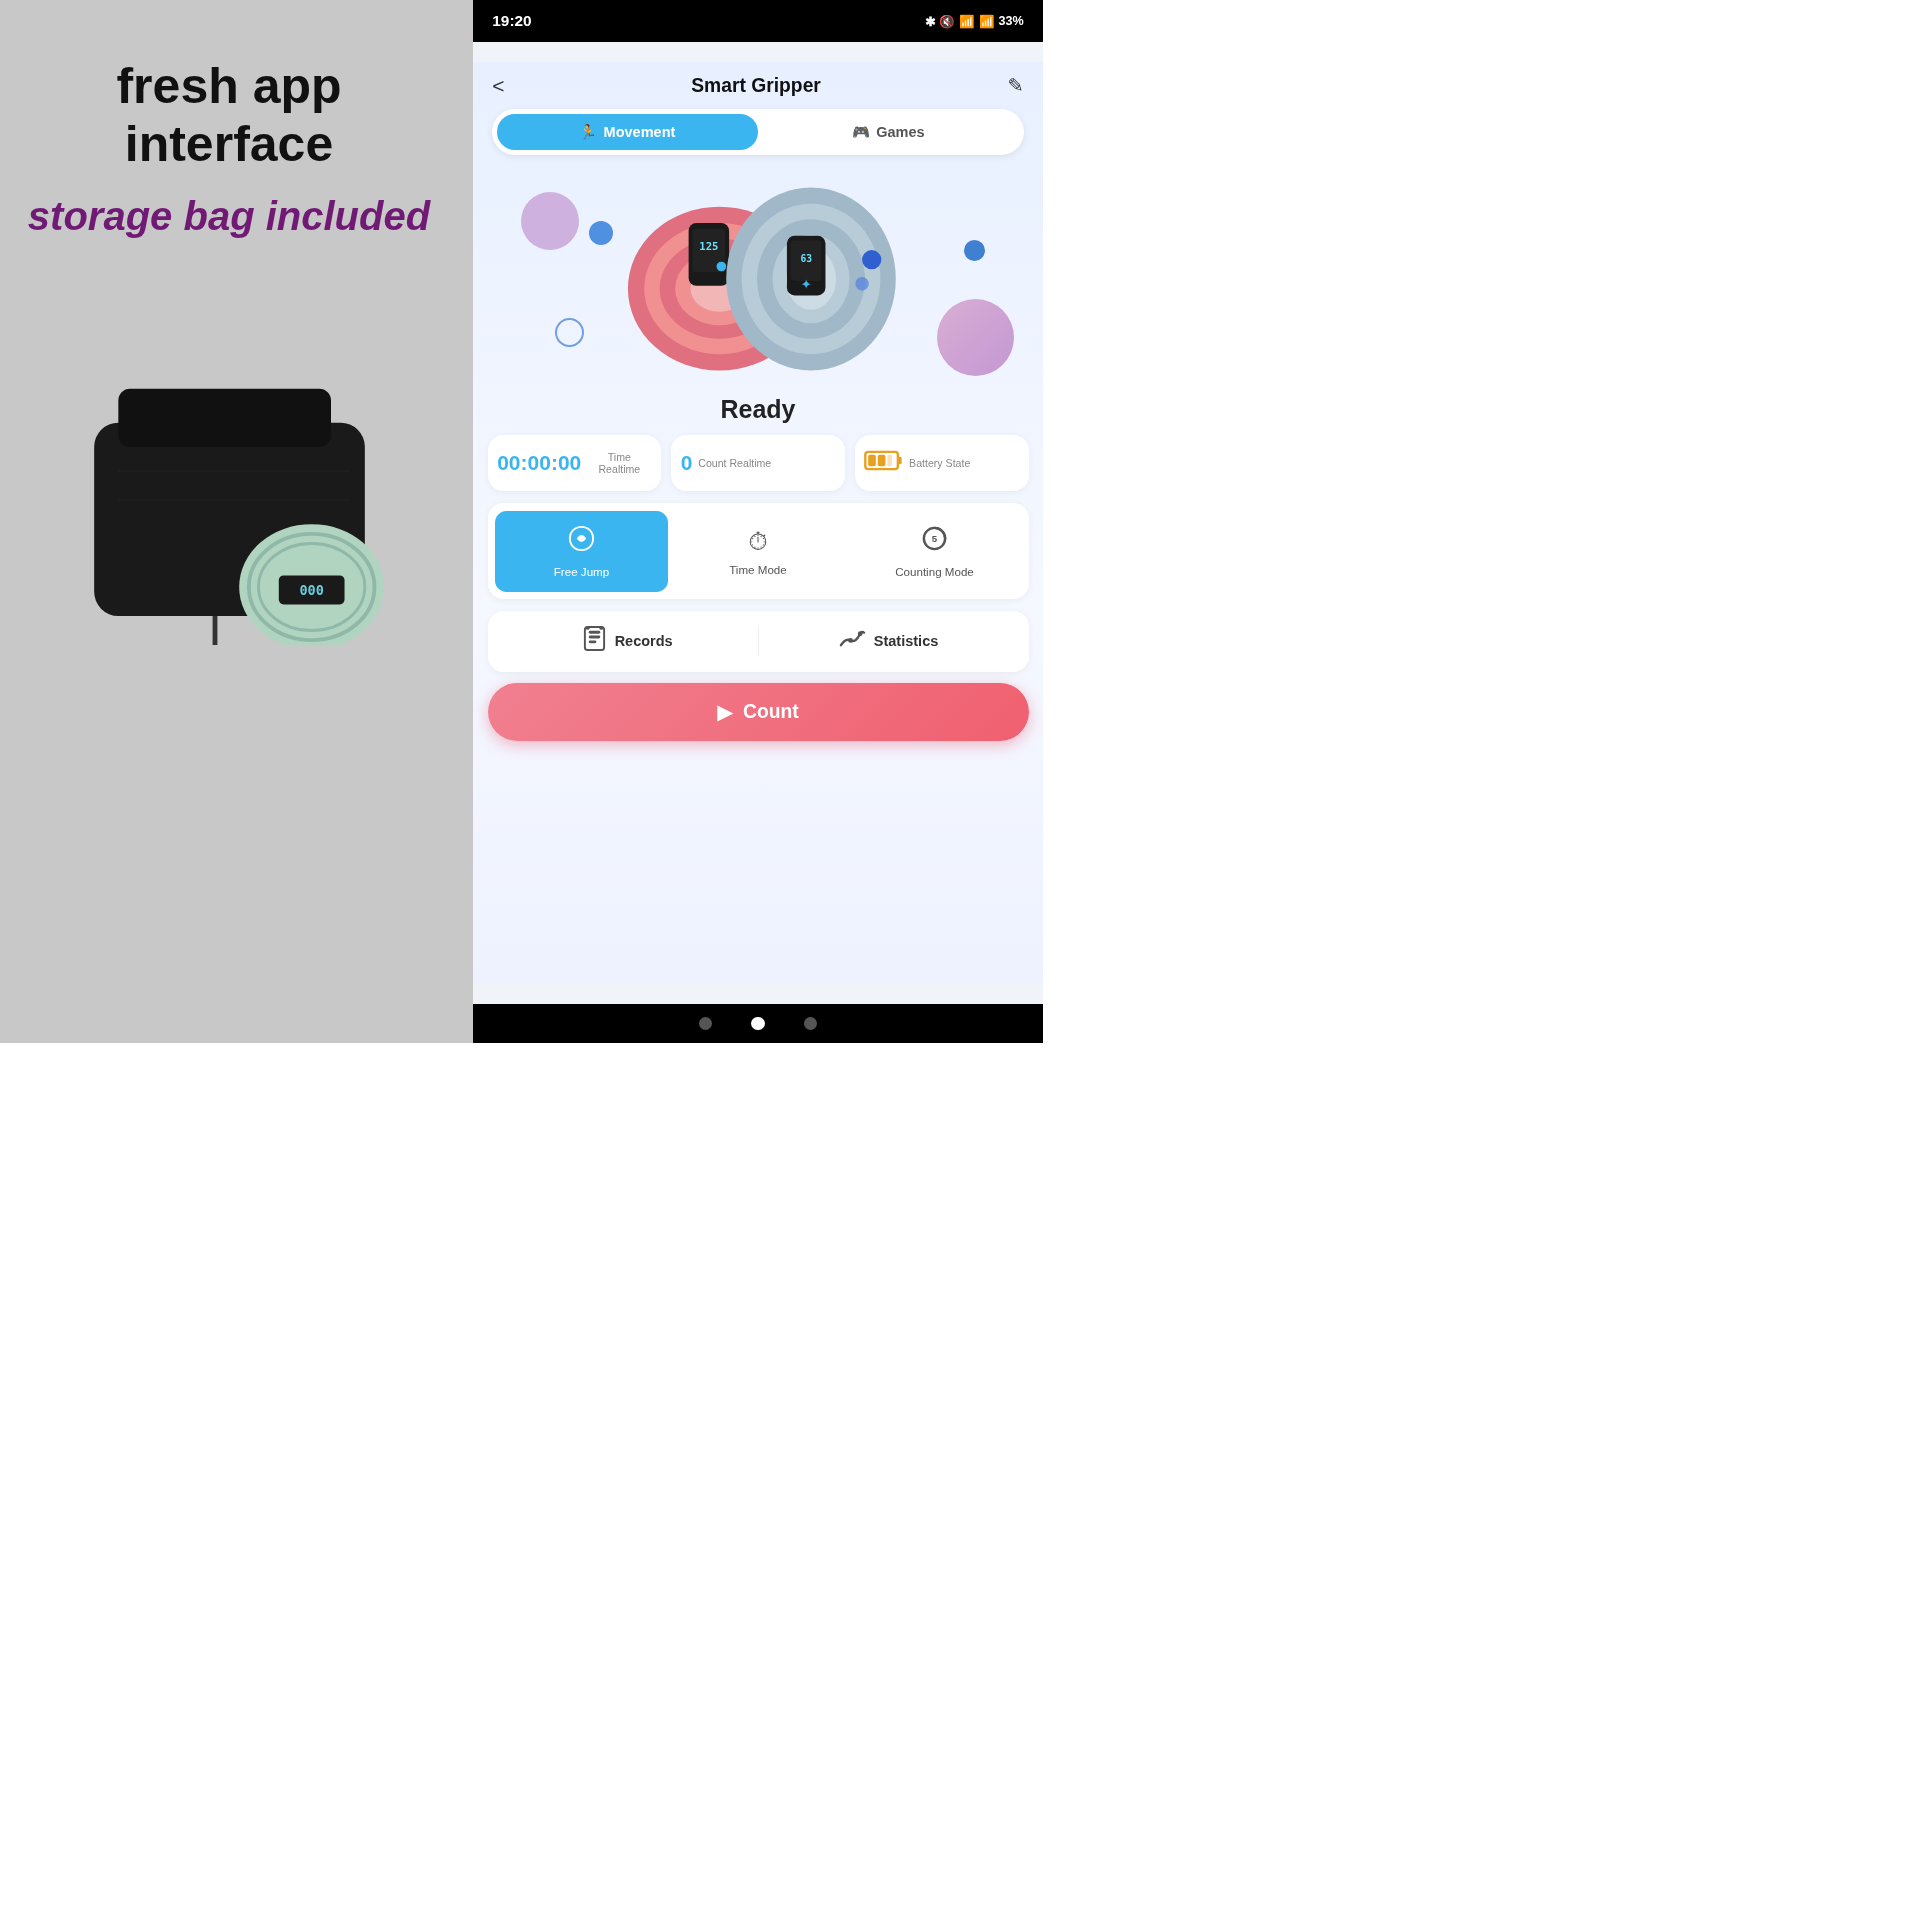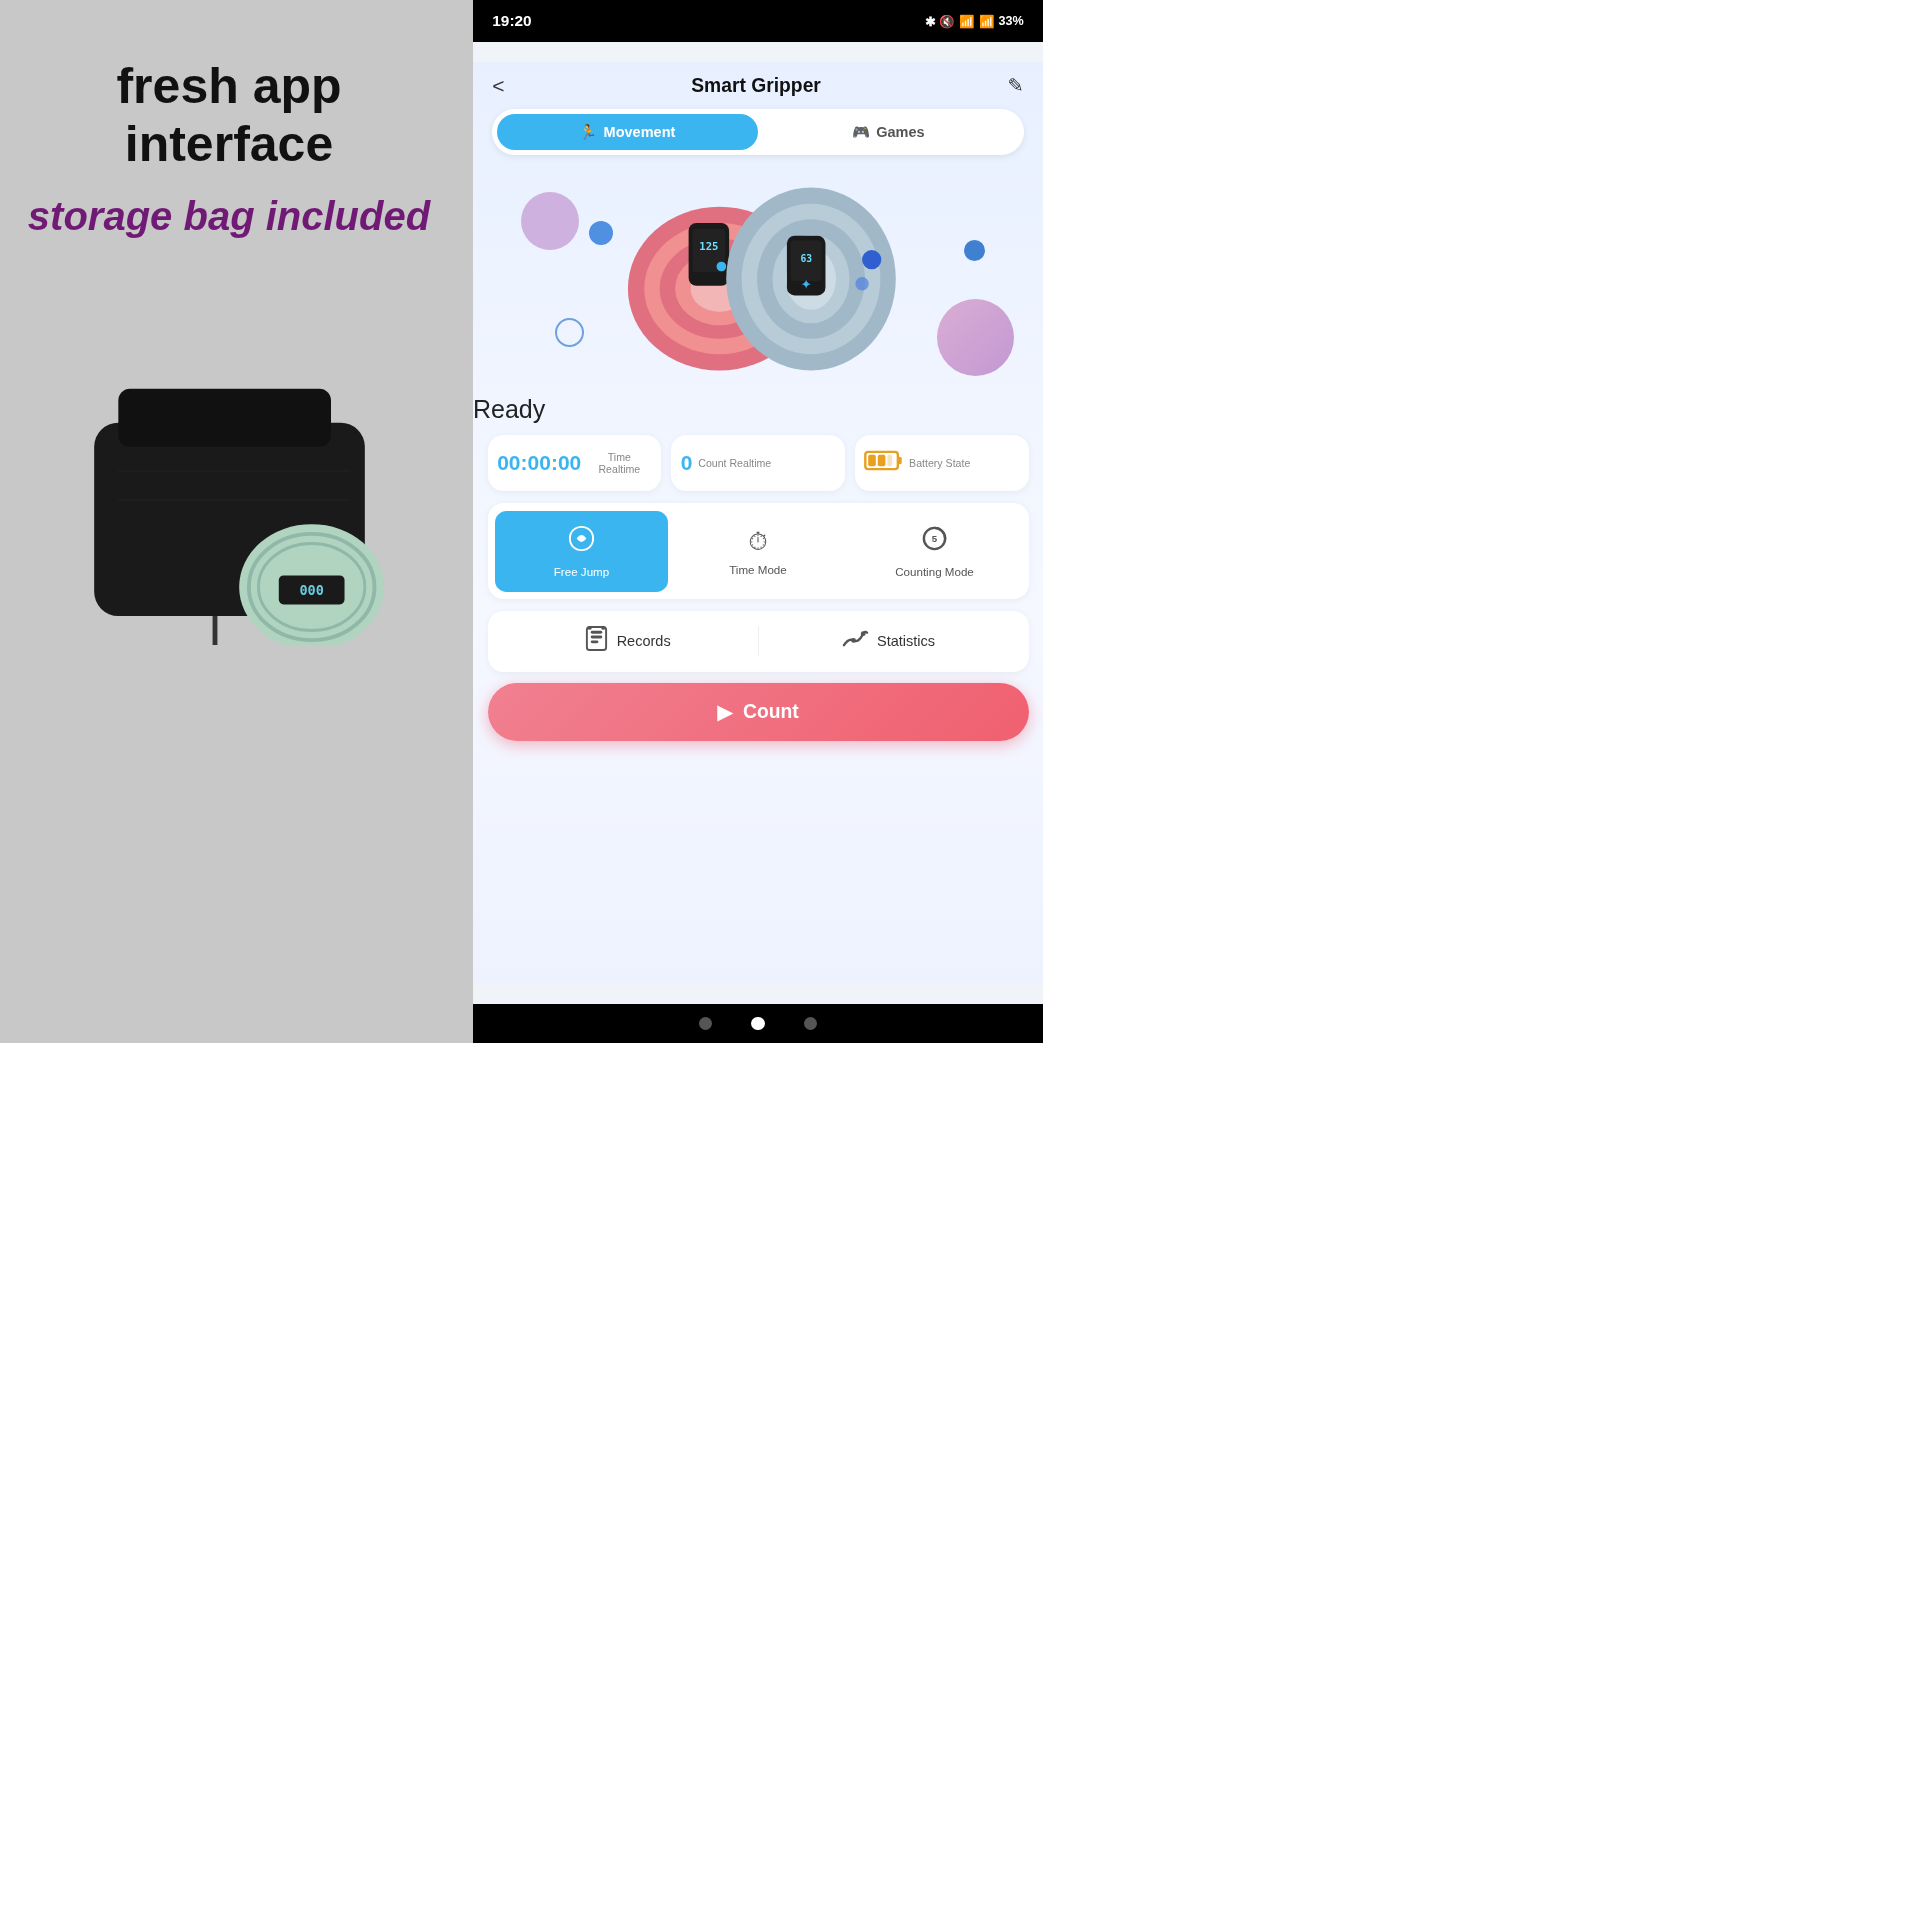--- a/index.html
+++ b/index.html
@@ -151,23 +151,23 @@
       border-radius: 50%;
     }
     .blob-purple { width: 58px; height: 58px; background: #c8a0d8; top: 29px; left: 48px; opacity: 0.8; }
     .blob-blue-small { width: 24px; height: 24px; background: #5090e0; top: 58px; left: 116px; }
     .blob-blue-outline { width: 29px; height: 29px; border: 2.9px solid #70a0e0; background: transparent; bottom: 48px; left: 82px; }
     .blob-pink-large { width: 77px; height: 77px; background: linear-gradient(135deg, #d090c0, #b070c0); bottom: 19.3px; right: 29px; opacity: 0.7; }
     .blob-blue-dot { width: 21px; height: 21px; background: #4080d0; top: 77px; right: 58px; }
 
     
     .ready-text {
-      text-align: left;
+      text-align: center;
       font-size: 25px;
-      font-weight: 400;
+      font-weight: 700;
       color: #222;
       margin: 0 0 11.6px;
     }
 
     
     .stats-row {
       display: flex;
       margin: 0 14.5px 11.6px;
       gap: 9.7px;
     }
@@ -238,21 +238,21 @@
     }
     .action-item {
       flex: 1;
       display: flex;
       align-items: center;
       justify-content: center;
       gap: 7.7px;
       cursor: pointer;
     }
     .action-icon { font-size: 21px; color: #555; }
-    .action-label { font-size: 14.5px; color: #333; font-weight: 400; }
+    .action-label { font-size: 14.5px; color: #333; font-weight: 700; }
     .action-divider {
       width: 1px;
       background: #eee;
       align-self: stretch;
     }
 
     
     .start-btn {
       margin: 0 14.5px 14.5px;
       background: linear-gradient(135deg, #f08090, #f06070);

